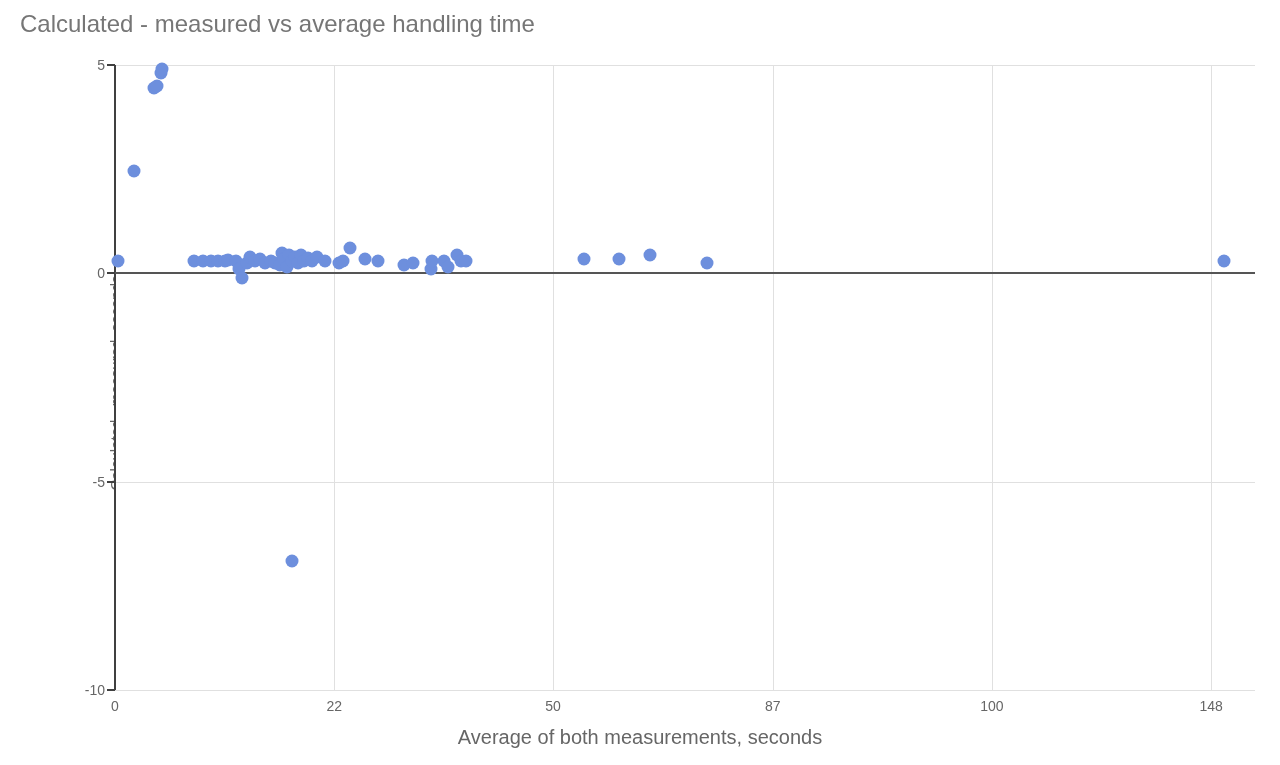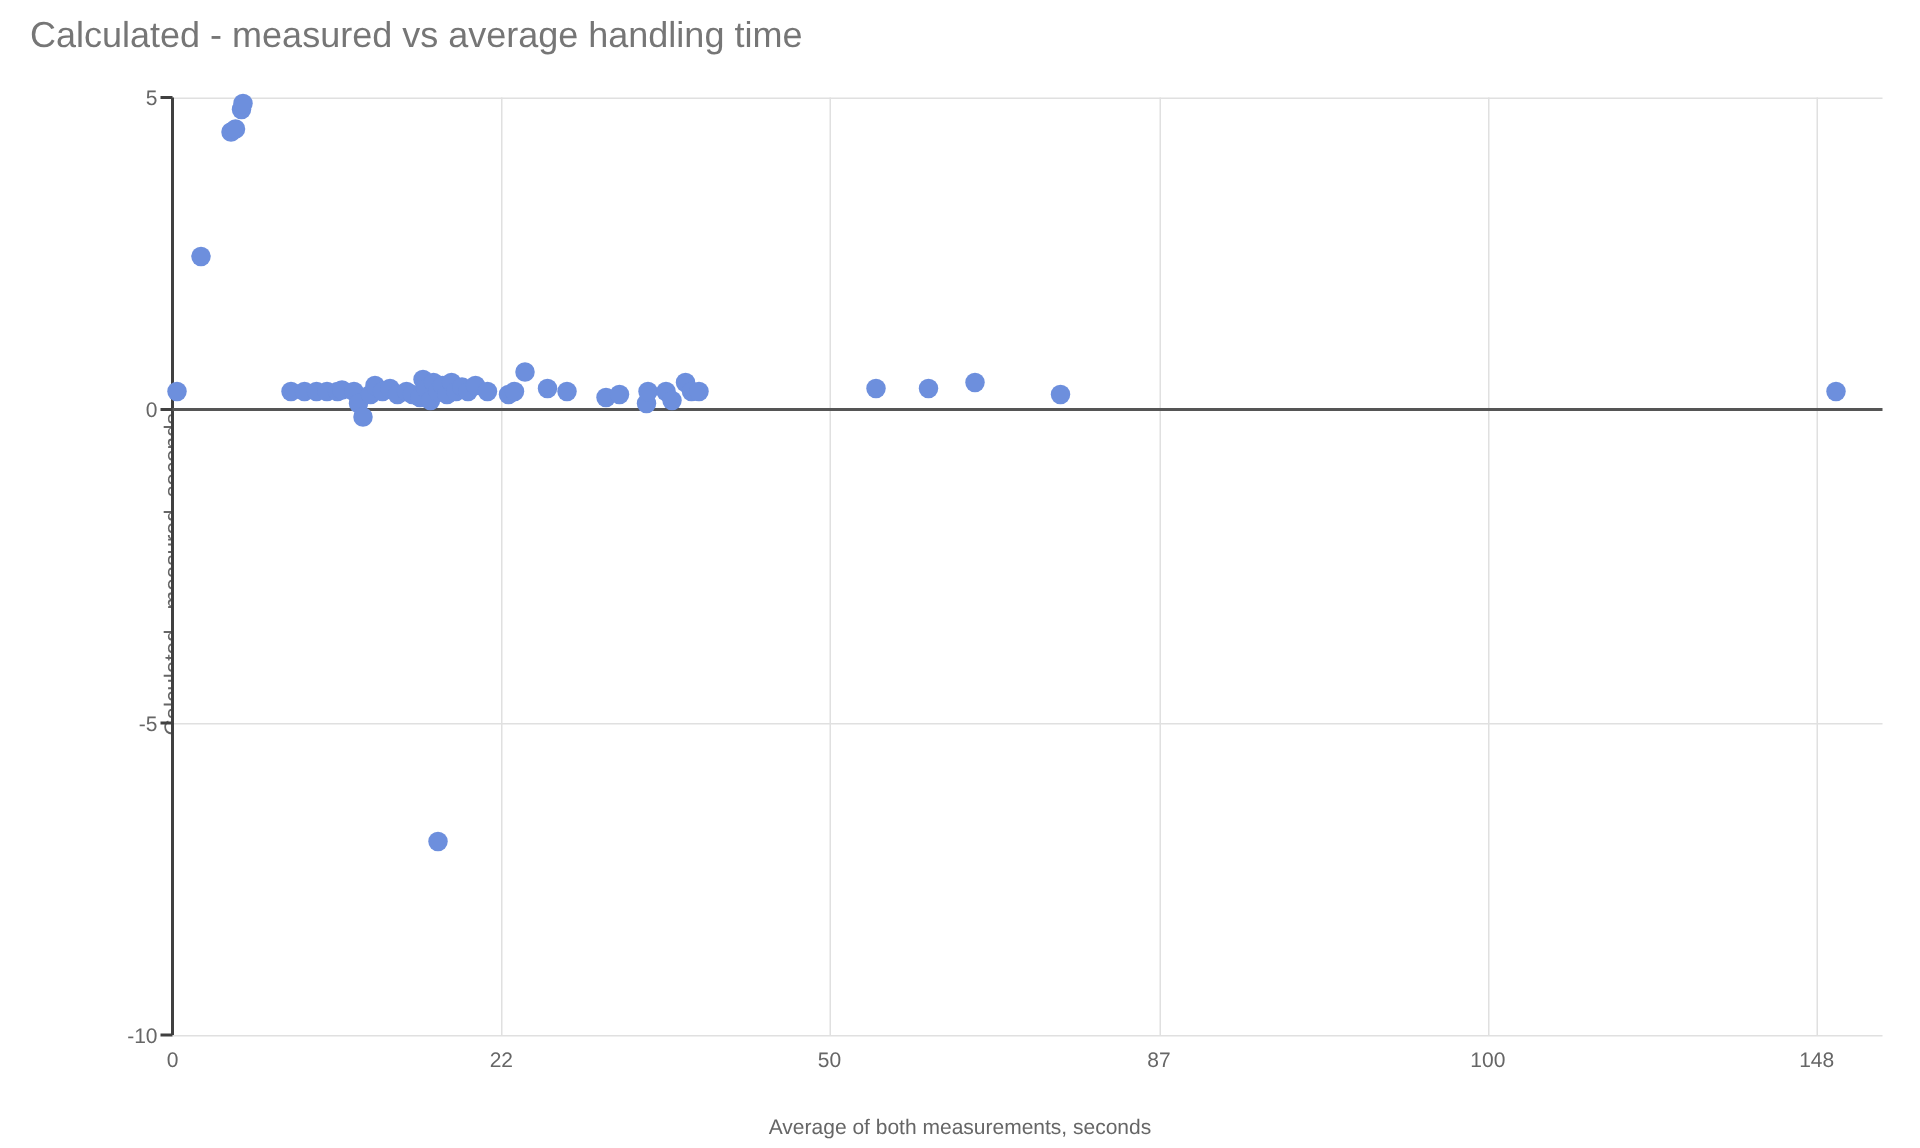--- a/index.html
+++ b/index.html
@@ -29,24 +29,24 @@
     left: 8px;
     top: 50%;
     transform: translateY(-50%) rotate(-90deg);
     transform-origin: center;
     font-size: 15px;
     color: #666;
     white-space: nowrap;
   }
   .xlabel {
     position: absolute;
-    bottom: 6px;
+    bottom: 16px;
     width: 100%;
     text-align: center;
-    font-size: 14px;
+    font-size: 20px;
     color: #666;
   }
   .plot {
     position: absolute;
     
     background: #fff;
   }
   .grid-v, .grid-h {
     position: absolute;
     background: #e0e0e0;

